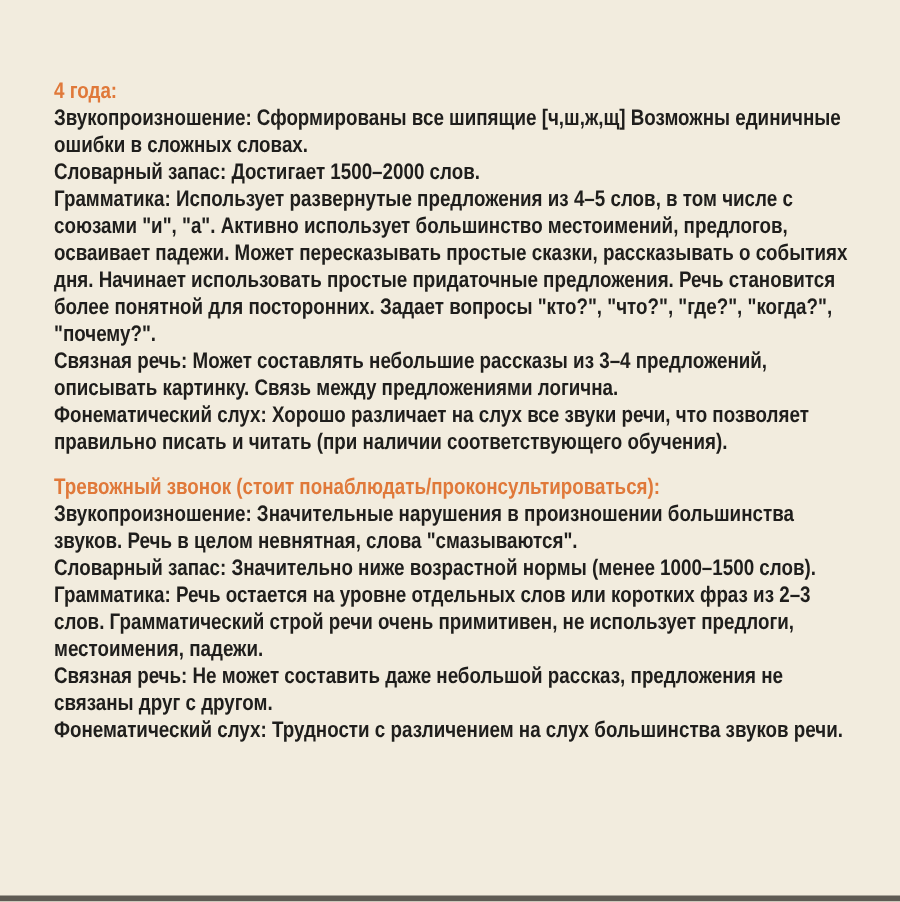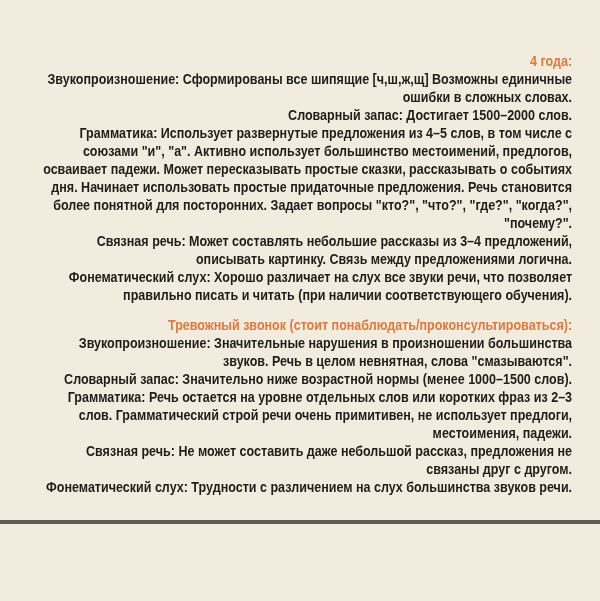--- a/index.html
+++ b/index.html
@@ -12,23 +12,22 @@
   html, body {
     width: 600px;
     height: 601px;
     background: var(--bg);
     overflow: hidden;
     font-family: "Liberation Sans", sans-serif;
   }
   .page {
     position: relative;
     width: 600px;
-    height: 524px;
+    height: 601px;
     background: var(--bg);
-    text-align: right;
   }
   .content {
     position: absolute;
     left: 36px;
     top: 52px;
     width: 642px;
     transform: scaleX(0.835);
     transform-origin: 0 0;
     color: var(--text);
     font-weight: 700;

